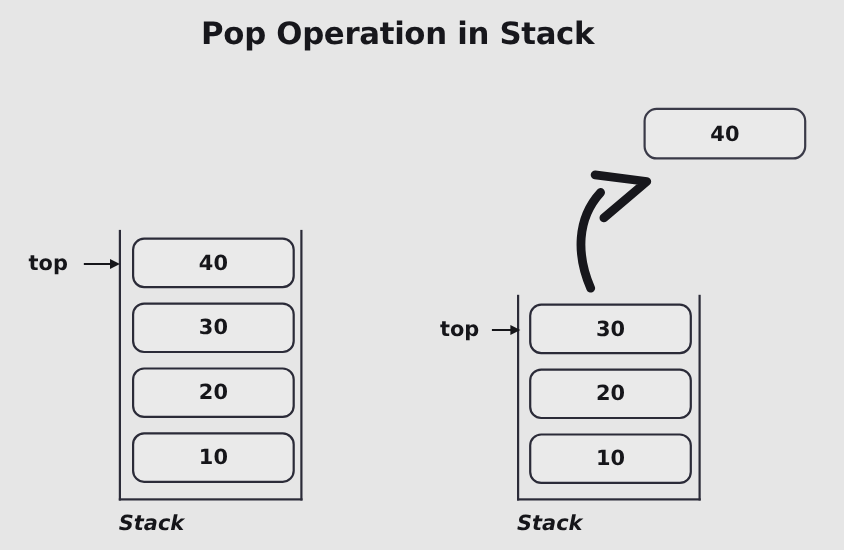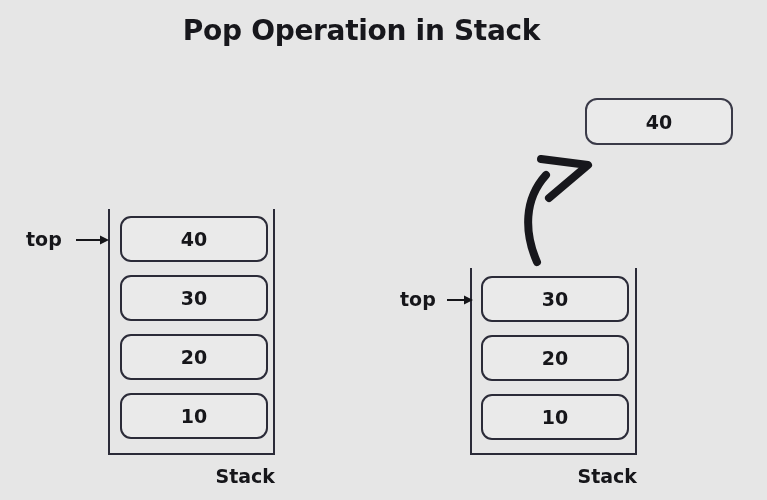--- a/index.html
+++ b/index.html
@@ -72,22 +72,23 @@
     font-weight: bold;
     color: #16161a;
     white-space: nowrap;
     text-align: center;
   }
   .caption {
     position: absolute;
     font-size: 19px;
     font-weight: bold;
     color: #16161a;
-    text-align: right;
+    text-align: left;
     white-space: nowrap;
+    font-style: italic;
   }
   .top-arrow {
     position: absolute;
   }
   .curve-arrow {
     position: absolute;
     left: 0;
     top: 0;
     width: 767px;
     height: 500px;

